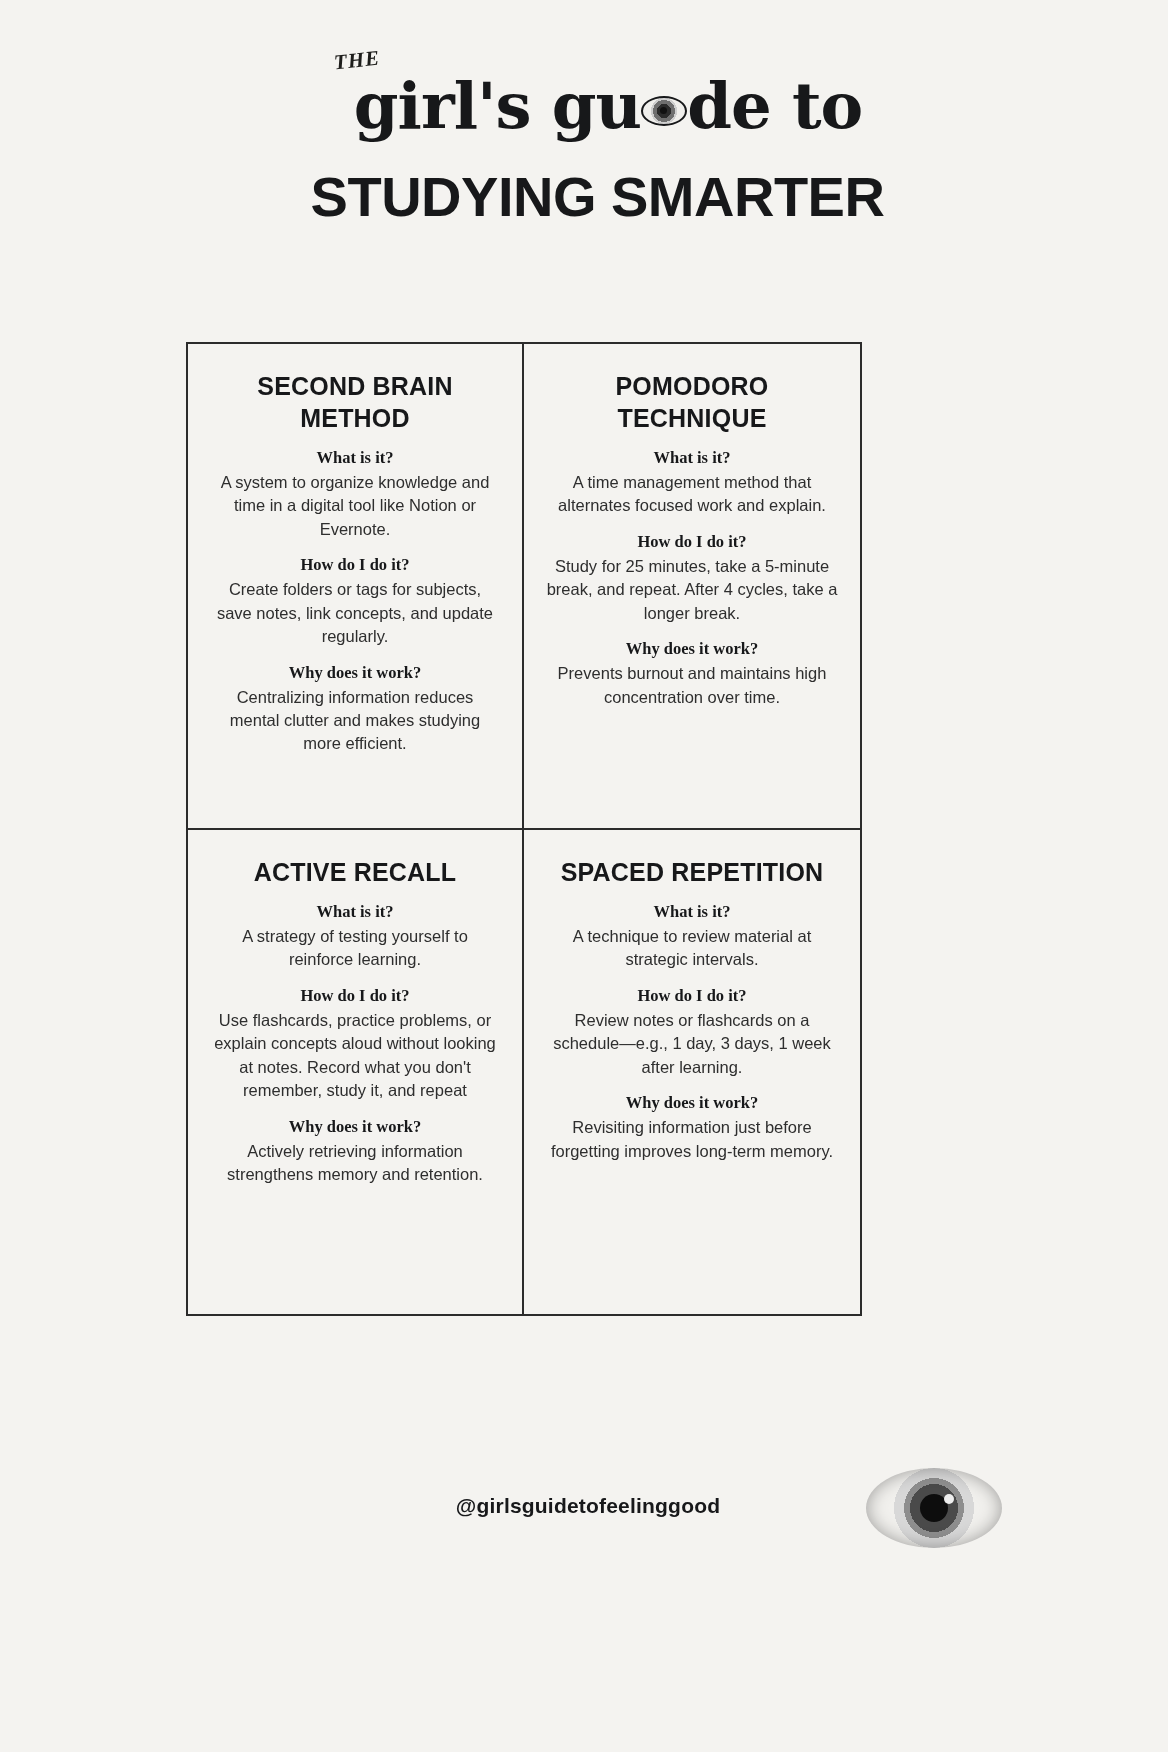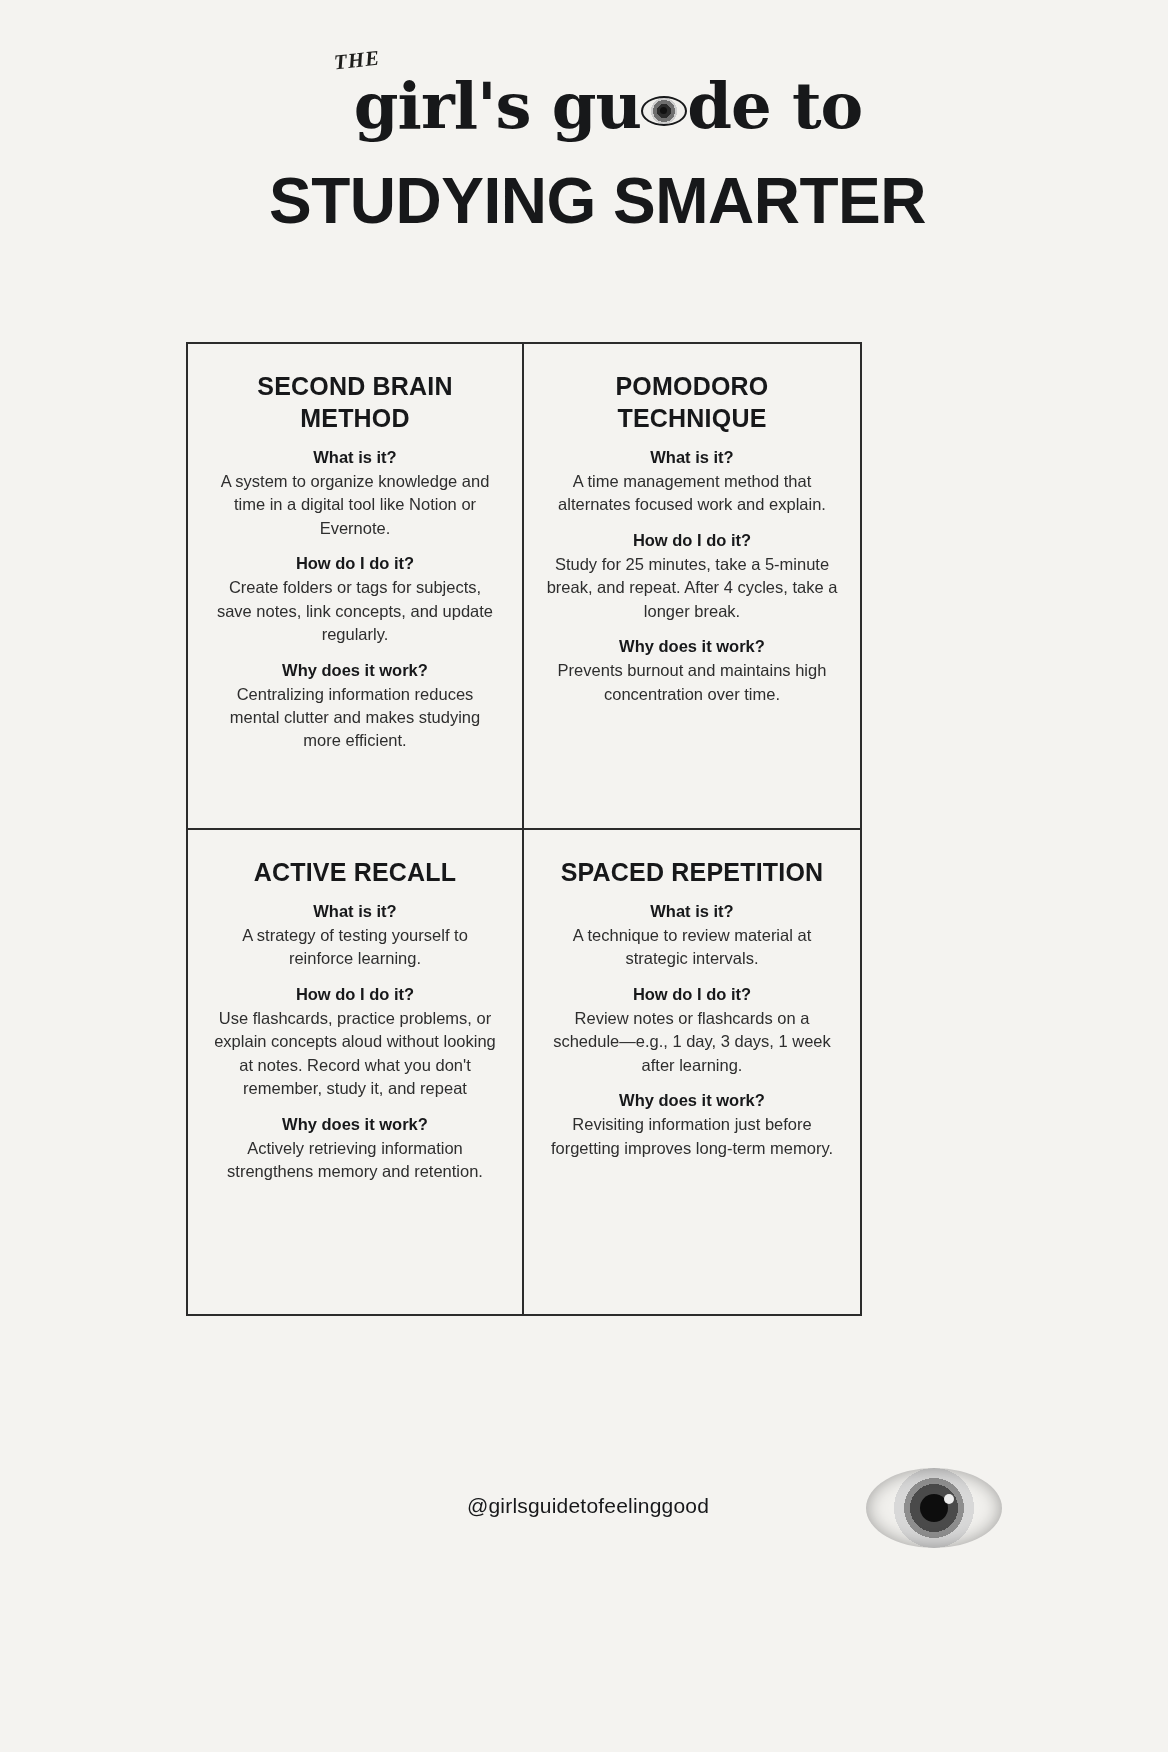--- a/index.html
+++ b/index.html
@@ -69,21 +69,21 @@
     content: "";
     position: absolute;
     left: 17px; top: 9px;
     width: 7px; height: 7px;
     border-radius: 50%;
     background: #111;
   }
 
   .title {
     margin-top: 26px;
-    font-size: 64px;
+    font-size: 56px;
     font-weight: bold;
     letter-spacing: -0.5px;
     color: #17181a;
     text-align: center;
     padding-left: 27px;
   }
 
   
   .grid {
     position: absolute;
@@ -114,36 +114,37 @@
     color: #17181a;
     margin-bottom: 12px;
   }
   .qa { margin-top: 14px; }
   .qa:first-of-type { margin-top: 0; }
   .q {
     font-size: 16.5px;
     font-weight: bold;
     color: #17181a;
     margin-bottom: 3px;
+    font-family: Liberation Serif, serif;
   }
   .a {
     font-size: 16.5px;
     line-height: 1.42;
     color: #2e2e2e;
   }
 
   
   .handle {
     position: absolute;
     left: 0;
     right: 0;
     top: 1494px;
     text-align: center;
     font-size: 21px;
-    font-weight: normal;
+    font-weight: bold;
     color: #17181a;
     letter-spacing: 0.2px;
     margin-left: 8px;
   }
   .footer-eye {
     position: absolute;
     left: 866px;
     top: 1468px;
     width: 136px;
     height: 80px;

